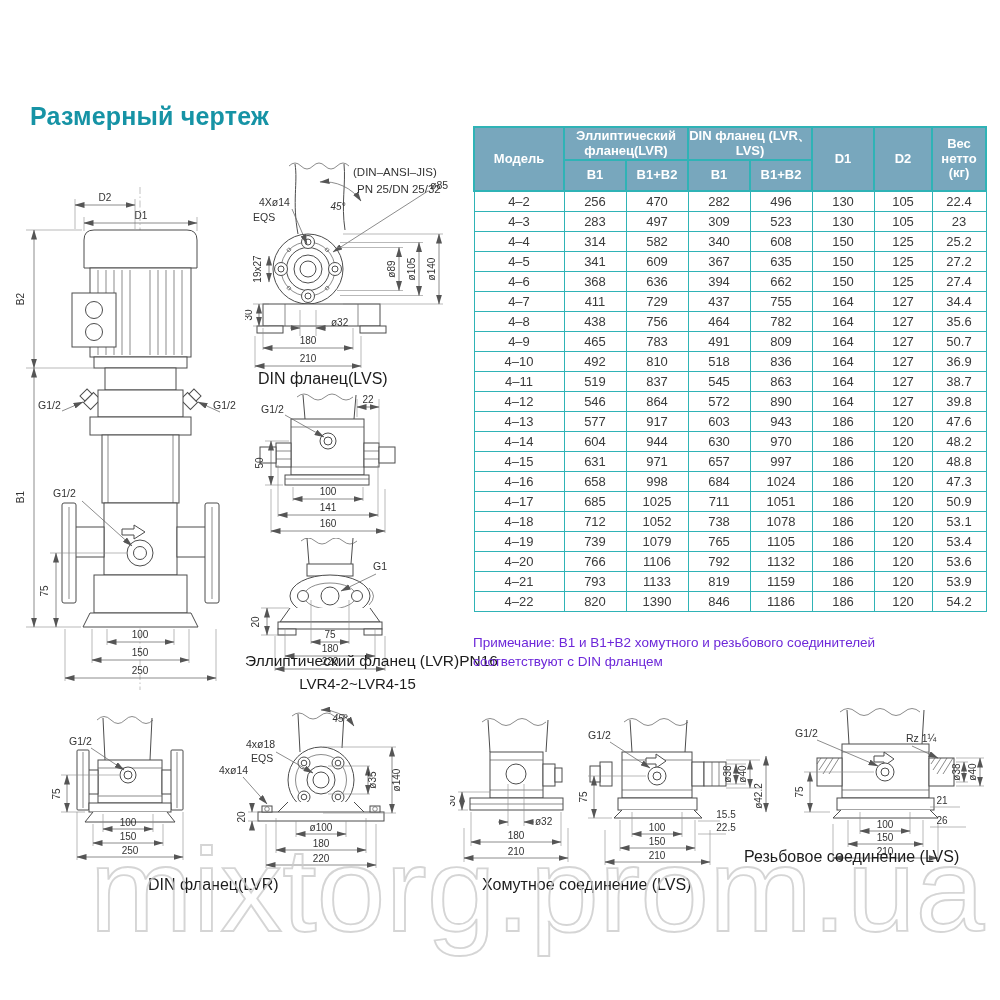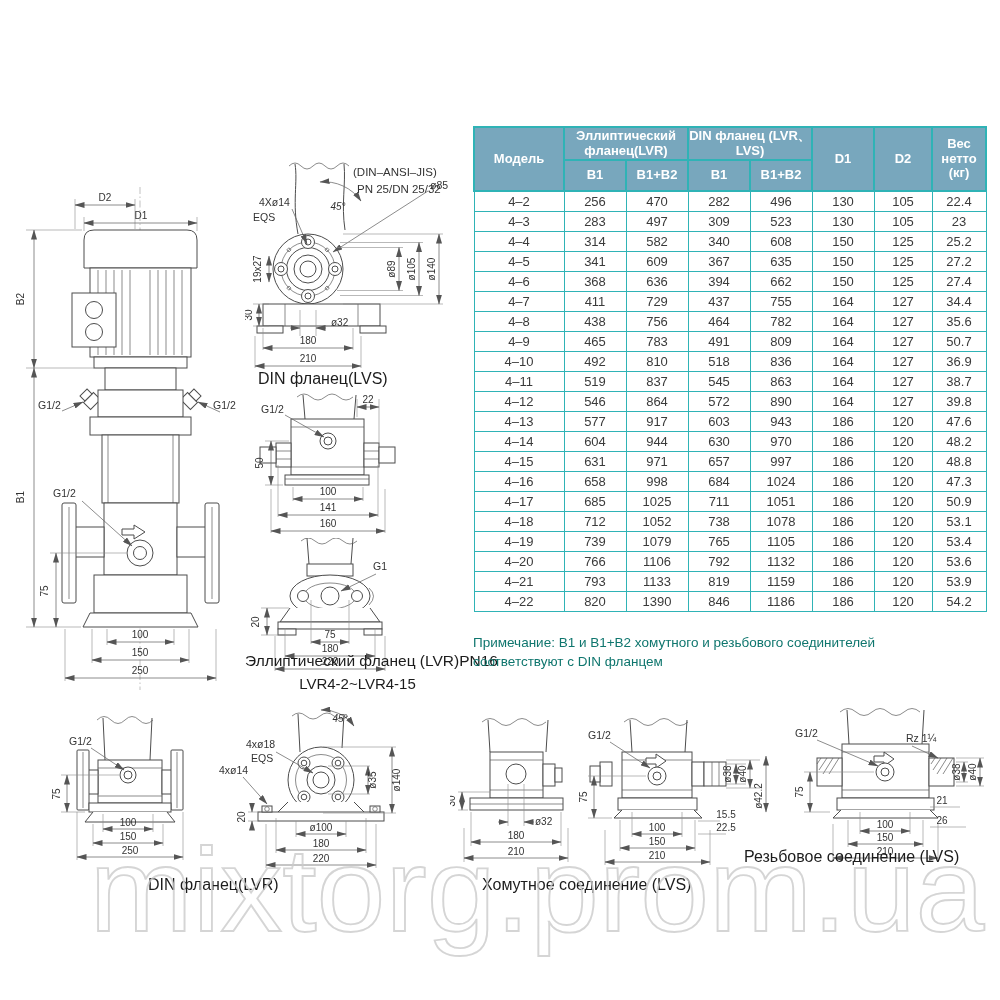--- a/index.html
+++ b/index.html
@@ -8,41 +8,42 @@
   .abs{position:absolute;}
   .page-title{font-size:25px;font-weight:bold;color:#1693a5;letter-spacing:0.2px;}
   
   .dim-table{border-collapse:collapse;width:512px;table-layout:fixed;
              font-family:"Liberation Sans",sans-serif;}
   .dim-table th{background:#78a7bd;color:#fff;font-size:13px;font-weight:bold;
                 border:2px solid #2fb3b6;padding:1px 0;line-height:1.12;text-align:center;}
   .dim-table td{border:1px solid #2fb3b6;font-size:13px;color:#3a3a3a;text-align:center;
                 height:19px;padding:0;background:#fff;}
   .dim-table .subrow th{font-size:13px;height:27px;}
-  .note{font-size:13.5px;color:#0f766e;line-height:1.38;}
+  .note{font-size:13.5px;color:#6d28d9;line-height:1.38;}
   .caption{font-size:16px;color:#1c1c1c;white-space:nowrap;}
   .caption-c{text-align:center;}
   
   svg text{font-family:"Liberation Sans",sans-serif;}
   .t{font-size:10px;fill:#333;}
   .tm{font-size:10px;fill:#333;text-anchor:middle;}
   .tl{font-size:10.5px;fill:#333;}
   .th2{font-size:11.5px;fill:#333;}
   .ln{stroke:#4d4d4d;stroke-width:1;fill:none;}
   .fl{stroke:#4d4d4d;stroke-width:1;fill:#fff;}
   .thin{stroke:#5a5a5a;stroke-width:0.7;fill:none;}
   .dim{stroke:#666;stroke-width:0.75;fill:none;}
   .ext{stroke:#8a8a8a;stroke-width:0.6;fill:none;}
   .cl{stroke:#999;stroke-width:0.6;stroke-dasharray:7 2.5 1.5 2.5;fill:none;}
 </style>
 </head>
 <body>
 
 <div id="canvas">
 
+  <div class="abs page-title" style="left:30px;top:102px;">Размерный чертеж</div>
 
   <svg class="abs" style="left:10px;top:155px;" width="240" height="550" viewBox="0 0 240 550">
     <defs>
       <marker id="mA" viewBox="0 0 10 6" markerWidth="10" markerHeight="6" refX="9.5" refY="3" orient="auto-start-reverse" markerUnits="userSpaceOnUse">
         <path d="M0,0 L10,3 L0,6 z" fill="#555"></path>
       </marker>
     </defs>
     <g>
       <line class="cl" x1="130" y1="32" x2="130" y2="535"></line>
     </g>

